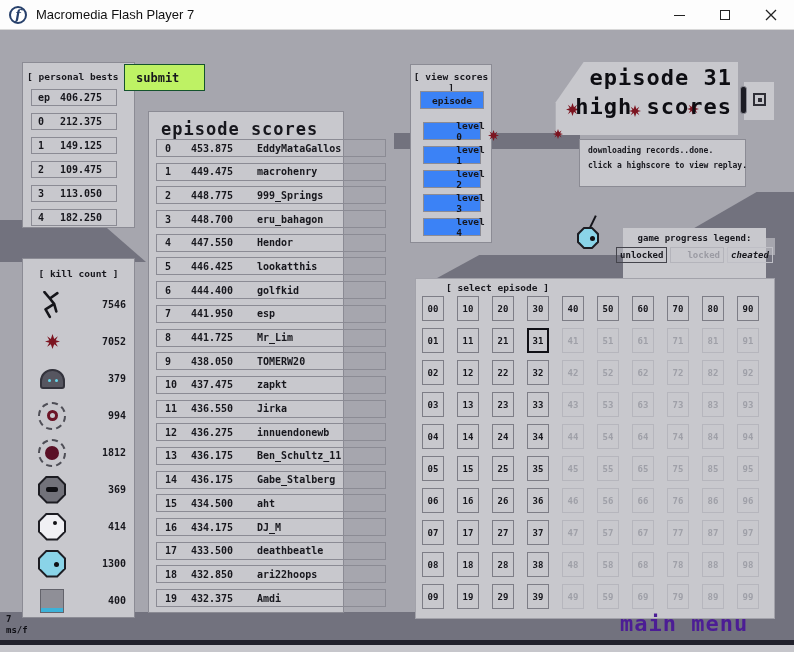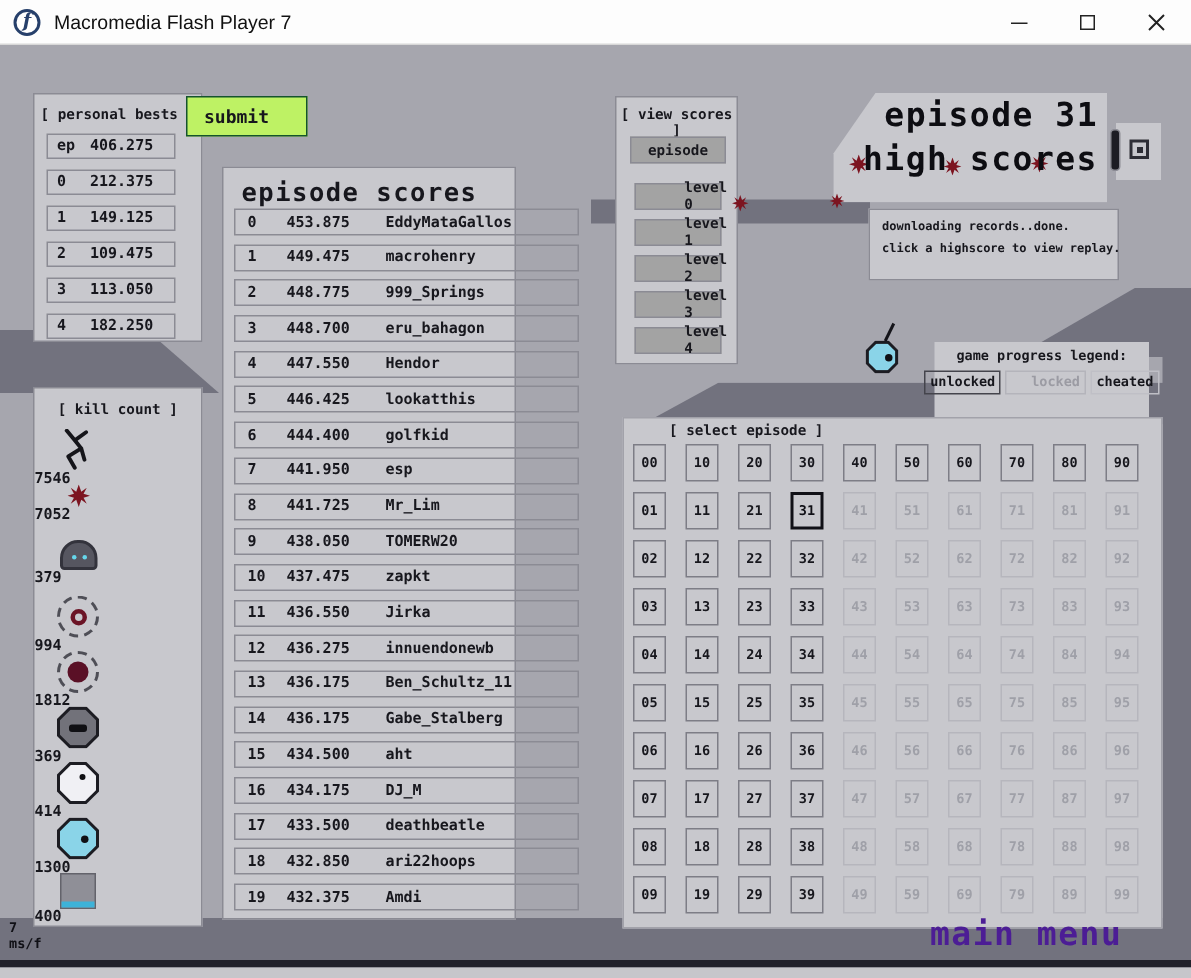--- a/index.html
+++ b/index.html
@@ -59,21 +59,21 @@
   #episode-scores { left:148px; top:81px; width:196px; height:502px; }
   #episode-scores-title { position:absolute; left:12px; top:7px; font-size:17px; letter-spacing:1px; }
   #score-rows { position:absolute; left:7px; top:27px; width:230px; }
   .score-row { height:18px; border:1px solid #8b8b94; margin-bottom:5.7px;
                display:flex; align-items:center; font-size:10px; cursor:pointer; }
   .score-rank { width:26px; margin-left:8px; }
   .score-val  { width:66px; }
   
   #view-scores { left:410px; top:34px; width:82px; height:179px; }
   #view-scores .hdr { margin-top:6px; }
-  .vs-btn { border:1px solid #8b8b94; background:#a3a3a3; font-size:9.5px; font-weight:bold;
+  .vs-btn { border:1px solid #8b8b94; background:#3b82f6; font-size:9.5px; font-weight:bold;
             height:18px; display:flex; align-items:center; justify-content:center;
             font-family:"DejaVu Sans Mono", monospace; color:#17171d; cursor:pointer; }
   #vs-episode { position:absolute; left:9px; top:26px; width:64px; }
   #level-buttons { position:absolute; left:12px; top:57px; width:58px; }
   #level-buttons .vs-btn { width:58px; margin-bottom:6px;padding-left:37px; }
   
   #banner { position:absolute; left:552px; top:32px; width:186px; height:73px; background:#c8c8cd;
             clip-path:polygon(17% 0, 100% 0, 100% 100%, 2% 100%, 2% 55%); }
   #banner-text { position:absolute; left:552px; top:33px; width:180px; text-align:right;
                  font-size:22px; line-height:29px; letter-spacing:1px; color:#0d0d12; z-index:3; }
@@ -87,36 +87,36 @@
   
   #status-box { left:579px; top:109px; width:167px; height:48px; border-color:#8b8b94; }
   #status-box div { font-size:8px; margin:6px 0 0 8px; white-space:nowrap; }
   
   #legend { position:absolute; left:623px; top:198px; width:143px; height:54px; background:#c8c8cd; }
   #legend .hdr { margin-top:5px; font-size:9px; }
   #legend-chips { display:flex; justify-content:center; gap:3px; margin-top:4px; }
   .chip { font-size:9px; font-weight:bold; padding:2px 3px; border:1px solid; }
   .chip-unlocked { border-color:#44444c; color:#16161c; }
   .chip-locked   { border-color:#b4b4bb; color:#9b9ba3;padding-left:16px; }
-  .chip-cheated  { border-color:#bfbfc6; color:#16161c; }
+  .chip-cheated  { border-color:#bfbfc6; color:#16161c;font-style:italic; }
   
   #select-episode { left:415px; top:248px; width:360px; height:341px; border-color:#a2a2aa; }
   #select-episode .hdr { position:absolute; left:30px; top:3px; }
   #episode-grid { position:absolute; left:6px; top:17px;
                   display:grid; grid-template-columns:repeat(10, 22px);
                   column-gap:13px; row-gap:7px; }
   .ep-cell { width:22px; height:25px; border:1px solid #7d7d86; font-size:9px; font-weight:bold;
              display:flex; align-items:center; justify-content:center; color:#17171d; cursor:pointer; }
   .ep-cell.locked { border-color:#b6b6bd; color:#9fa0a8; cursor:default; }
   .ep-cell.selected { border:2px solid #101016; color:#101016; }
   
   #kill-count { left:22px; top:228px; width:113px; height:360px; }
   #kill-count .hdr { margin-top:9px; }
   #kill-rows { position:absolute; left:0; top:27px; width:113px; }
-  .kill-row { height:37px; display:flex; align-items:flex-start;flex-direction:column; }
+  .kill-row { height:37px; display:flex; align-items:center; }
   .kill-icon-cell { width:58px; display:flex; justify-content:center; }
   .kill-value { flex:1; text-align:right; padding-right:10px; font-size:10px; }
   
   .turret { width:25px; height:20px; background:#565660; border:2px solid #33333c;
             border-radius:12px 12px 3px 3px; position:relative; }
   .turret i { position:absolute; width:3px; height:3px; background:#66d6ea; border-radius:50%; top:8px; }
   .turret i.e1 { left:6px; } .turret i.e2 { left:13px; }
   .dash-circle { width:28px; height:28px; border:2px dashed #4e4e56; border-radius:50%;
                  display:flex; align-items:center; justify-content:center; }
   .ring  { width:11px; height:11px; border:3px solid #6b1426; border-radius:50%; }

